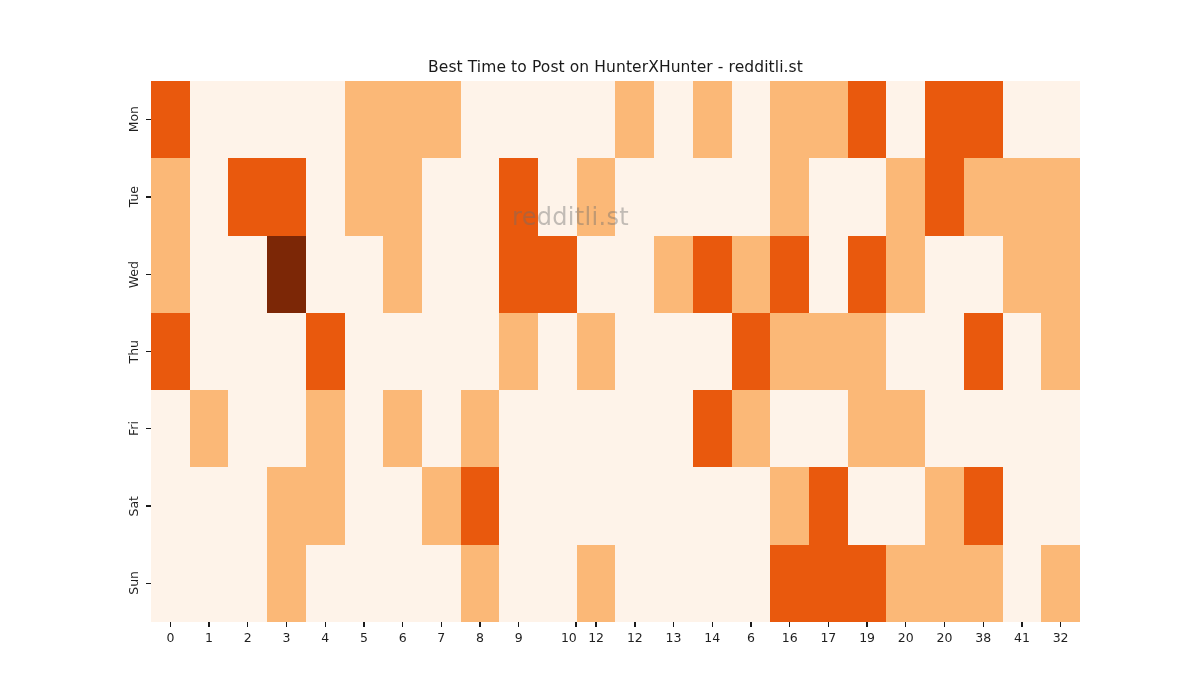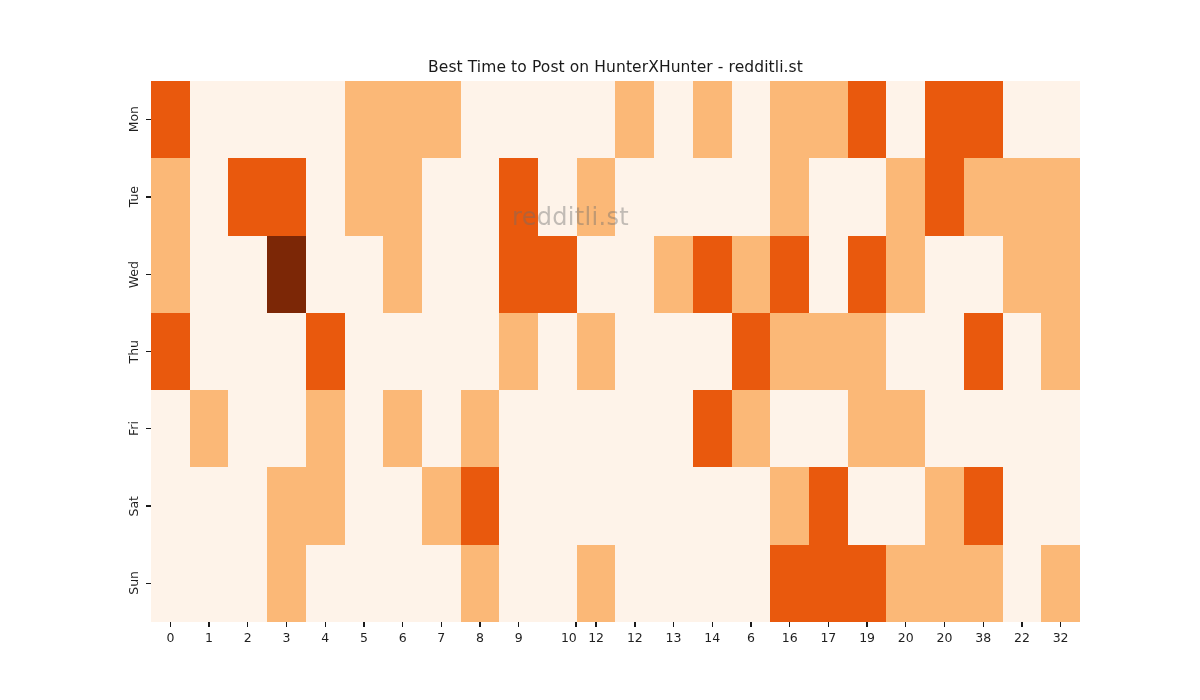--- a/index.html
+++ b/index.html
@@ -425,21 +425,21 @@
       <div class="xtick-col" style="left: 774.167px; width: 38.7083px;">
         <div class="xtick-mark"></div>
         <div class="xtick-label">20</div>
       </div>
       <div class="xtick-col" style="left: 812.875px; width: 38.7083px;">
         <div class="xtick-mark"></div>
         <div class="xtick-label">38</div>
       </div>
       <div class="xtick-col" style="left: 851.583px; width: 38.7083px;">
         <div class="xtick-mark"></div>
-        <div class="xtick-label">22</div>
+        <div class="xtick-label">41</div>
       </div>
       <div class="xtick-col" style="left: 890.292px; width: 38.7083px;">
         <div class="xtick-mark"></div>
         <div class="xtick-label">32</div>
       </div>
     </div>
 
 </div>
 
 </body></html>

